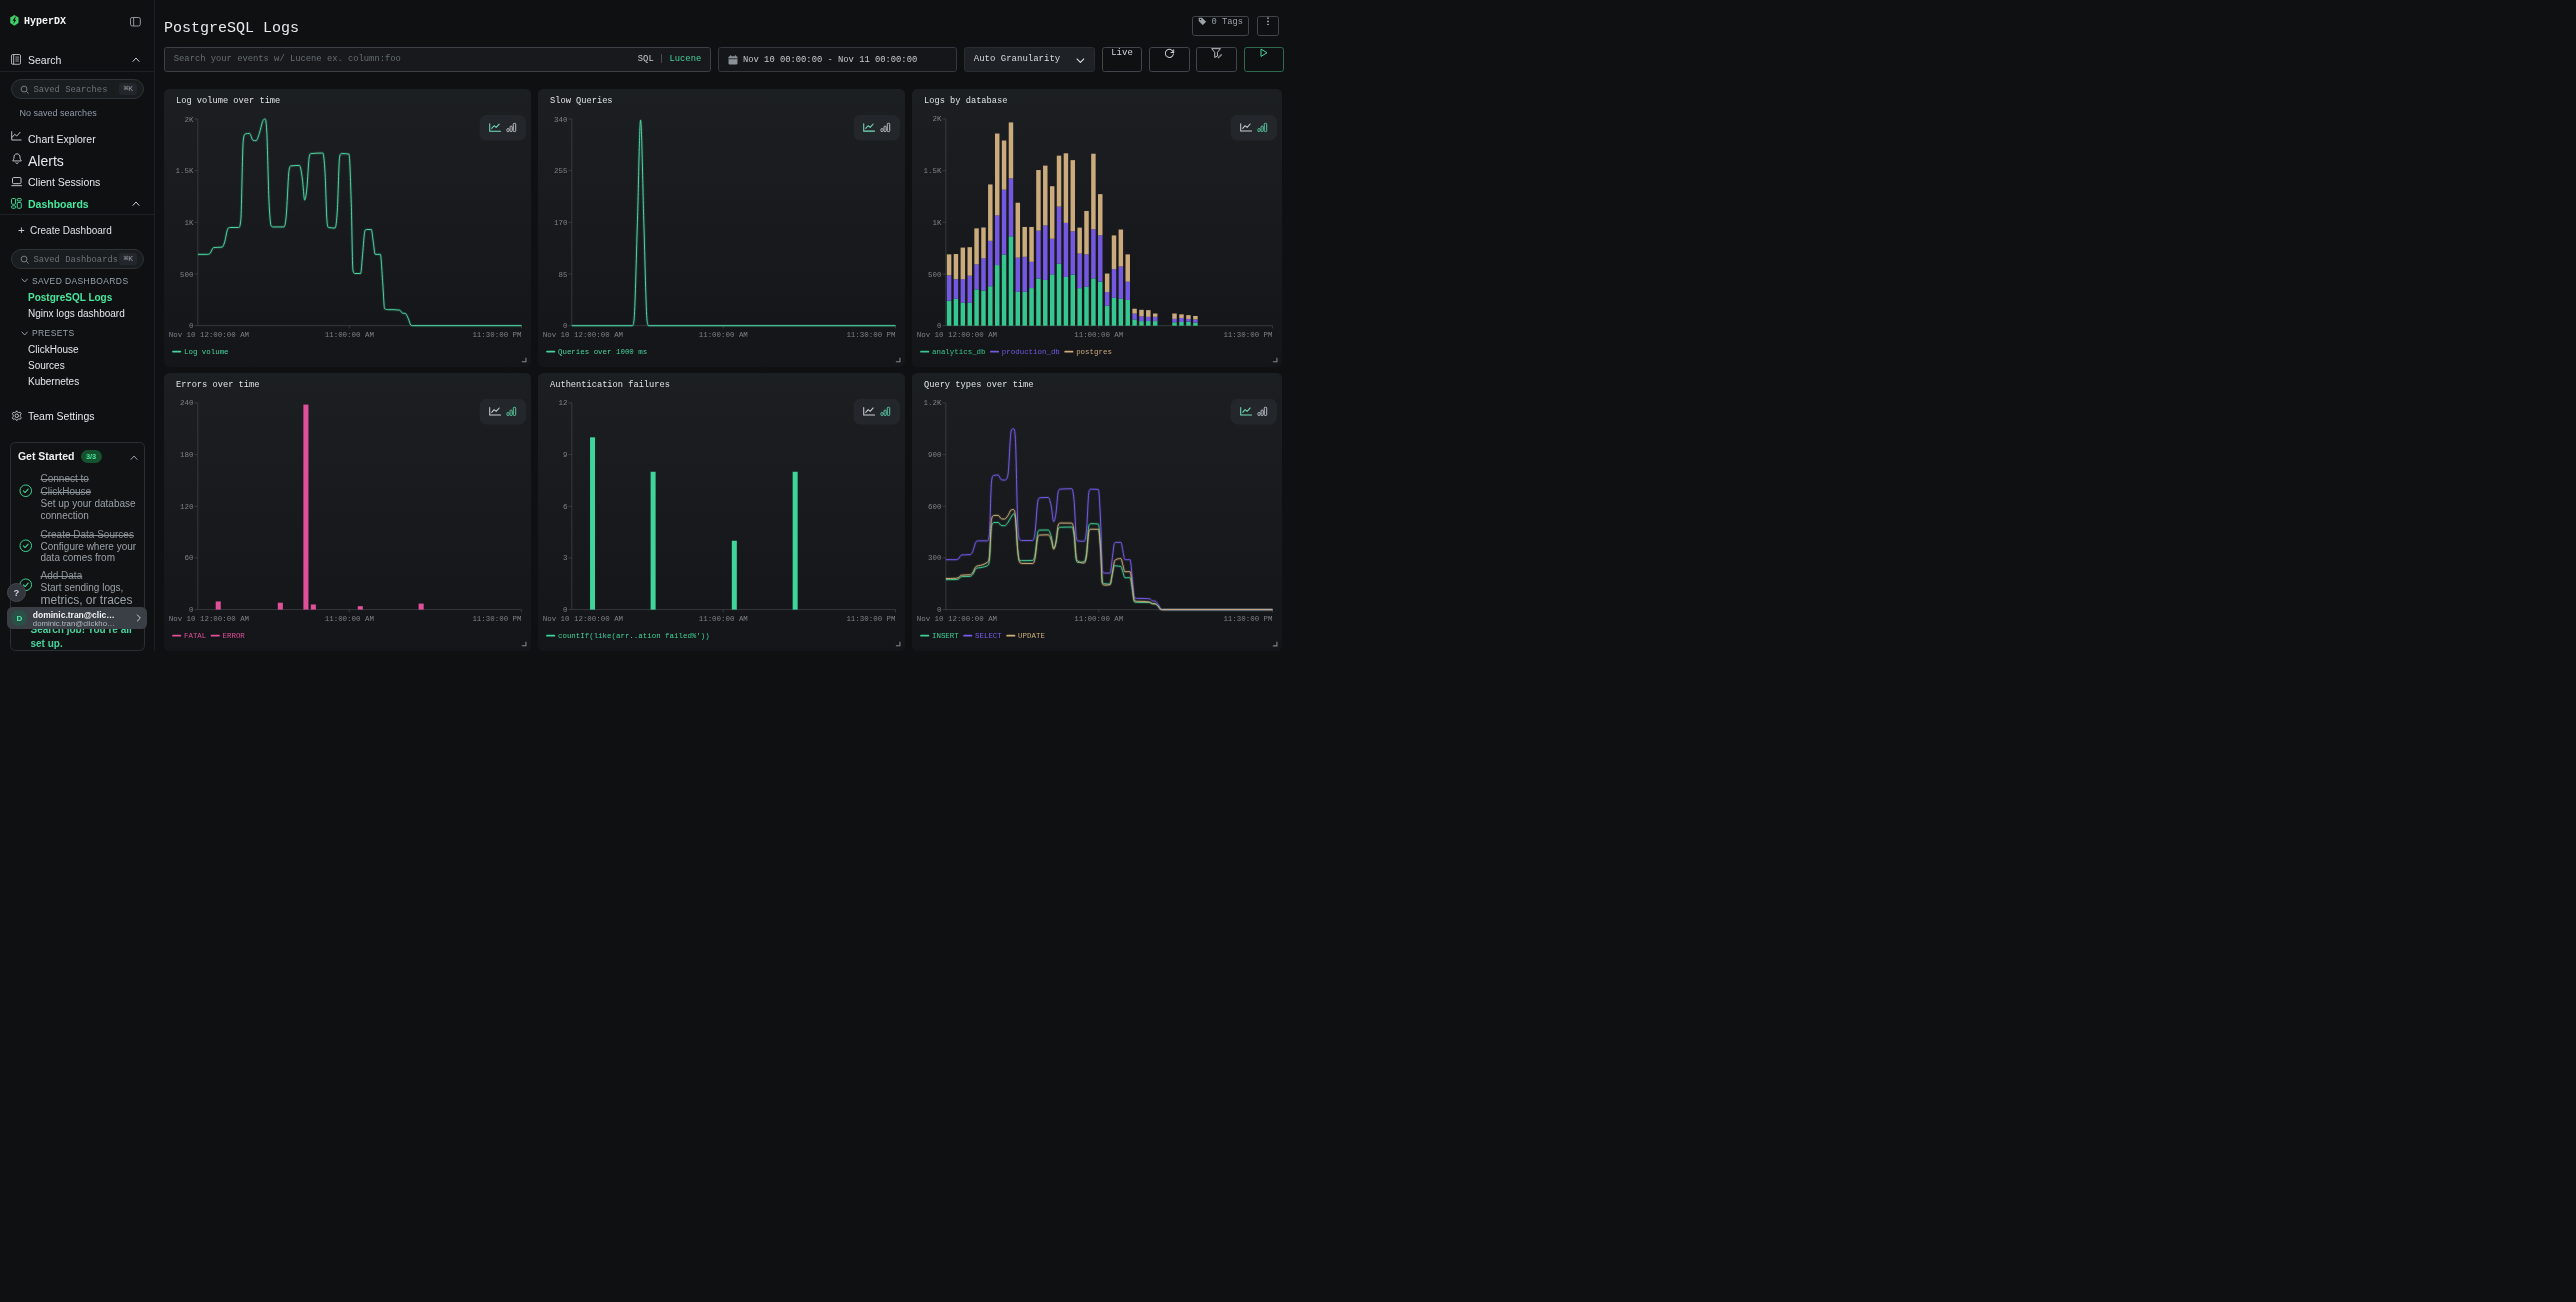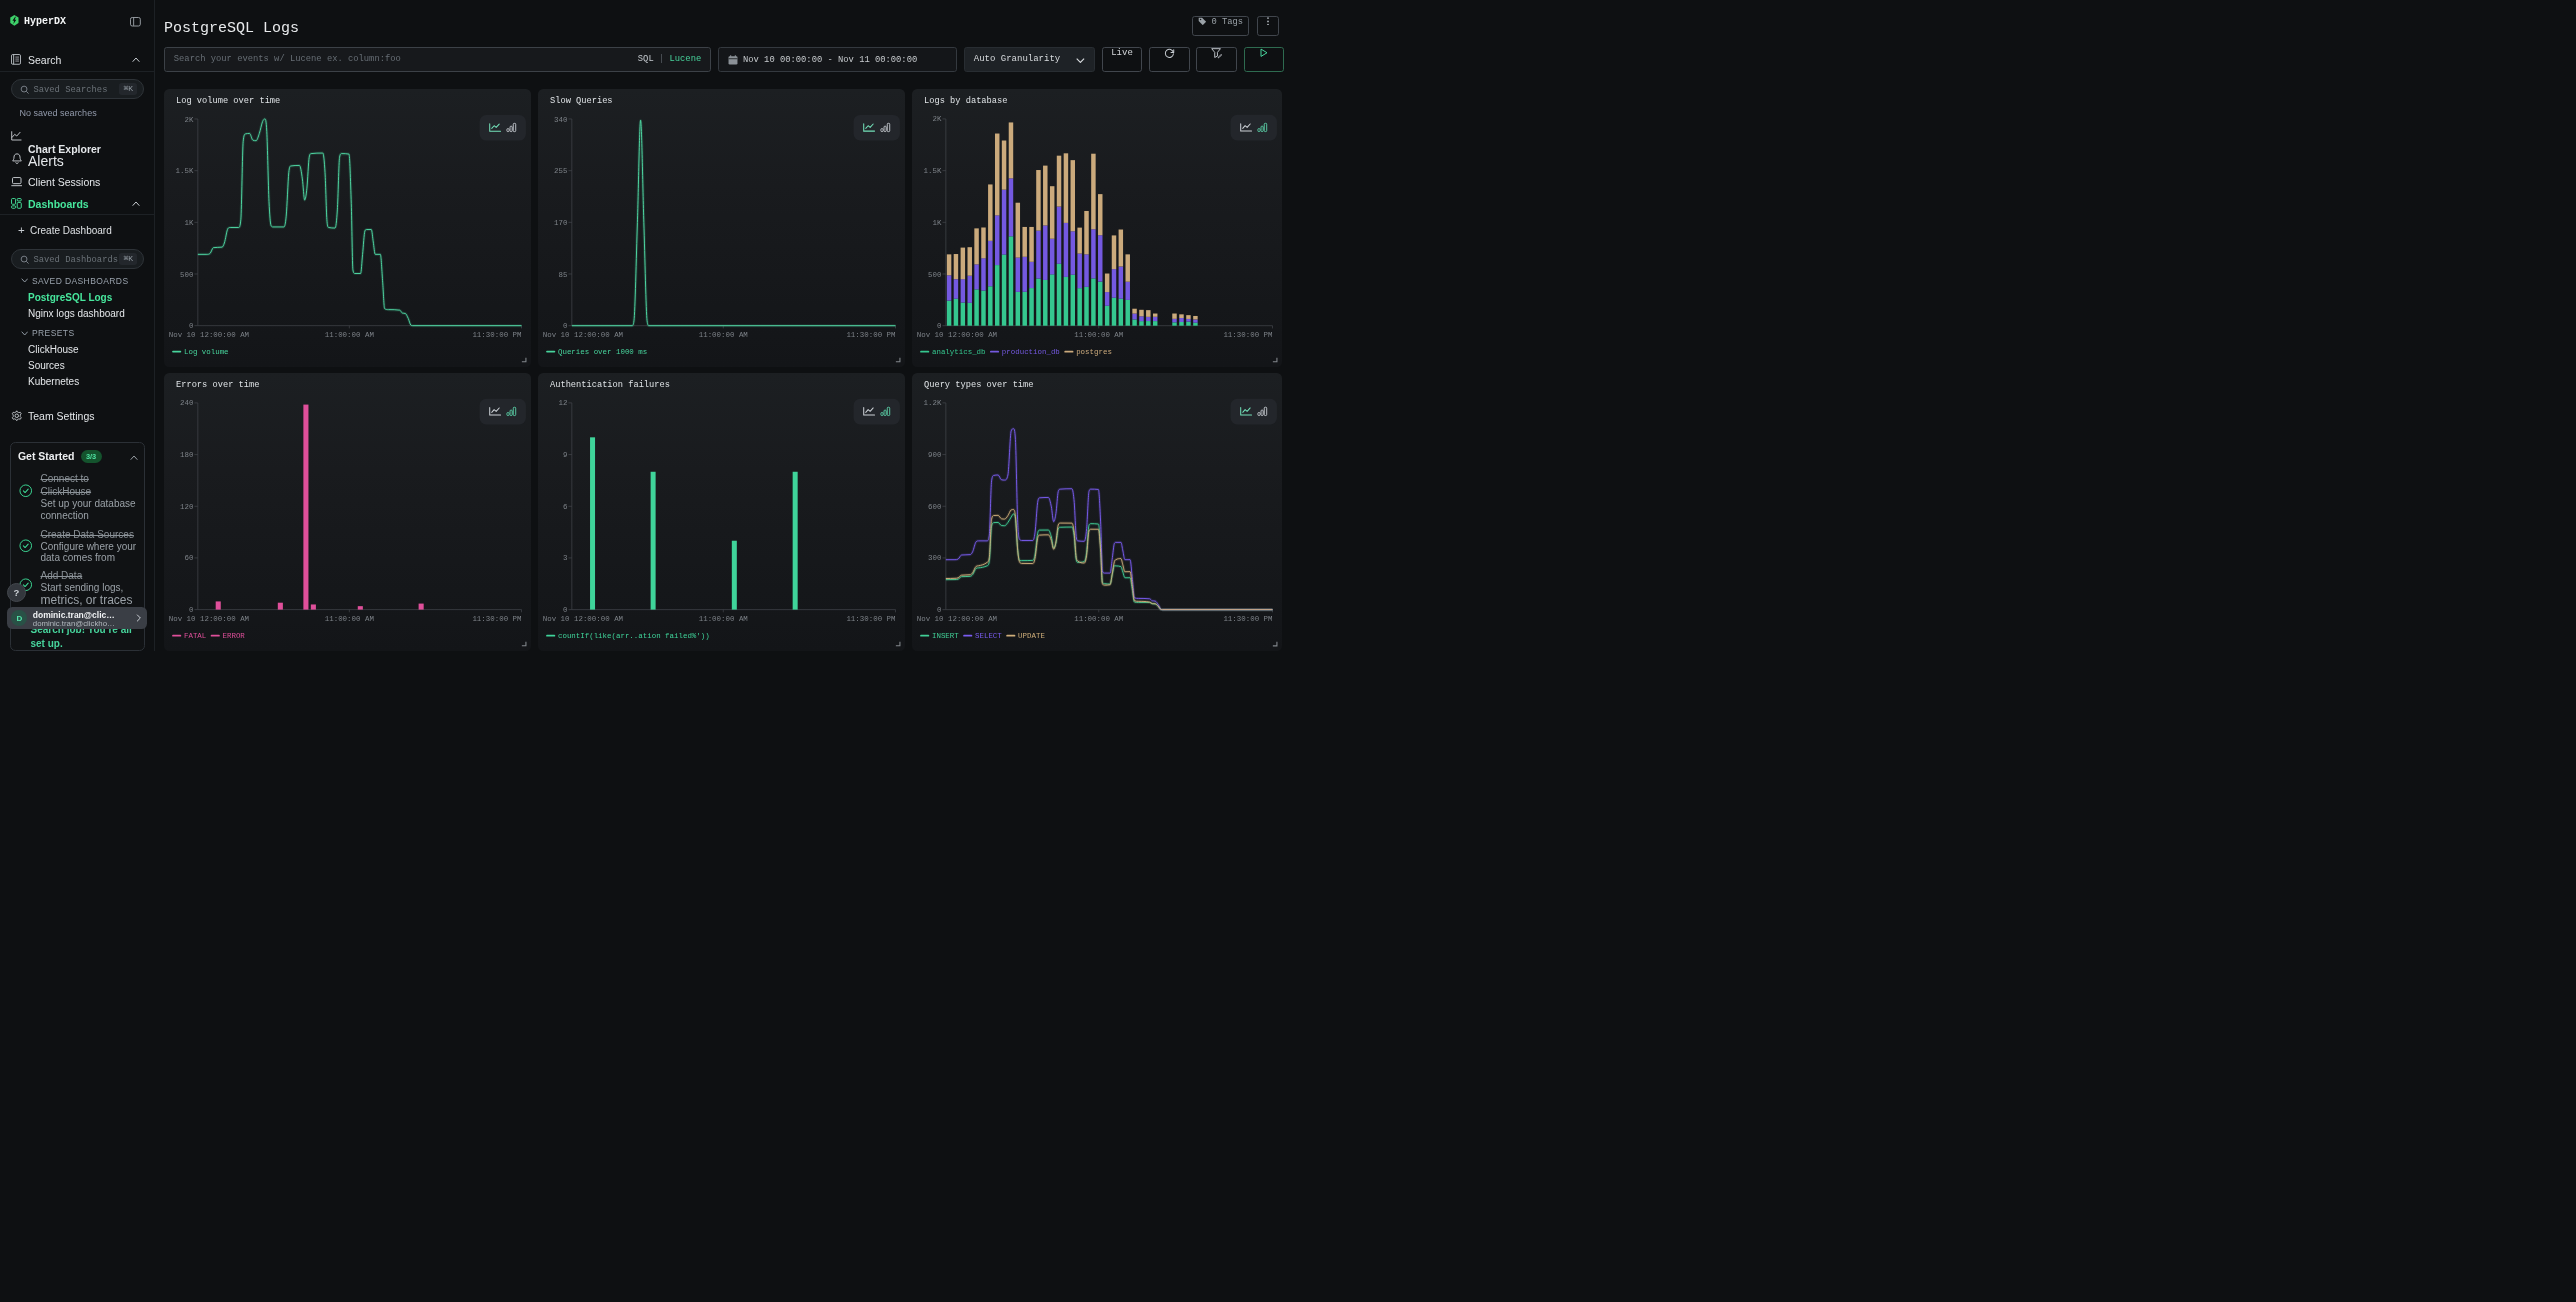--- a/index.html
+++ b/index.html
@@ -37,21 +37,21 @@
         <line x1="9.3" y1="9.3" x2="12.6" y2="12.6" stroke="#7b828a" stroke-width="1.4"></line>
       </svg>
       <div class="abs mono" style="left:22px;top:4.7px;font-size:8.8px;color:#6b7278">Saved Searches</div>
       <div class="abs mono" style="right:5.4px;top:3px;background:#23272c;border-radius:2.7px;padding:1.4px 4px;font-size:8px;color:#8d959c">⌘K</div>
     </div>
     <div class="abs" style="left:19.6px;top:108px;font-size:9px;color:#929aab">No saved searches</div>
     <svg class="abs" style="left:10.8px;top:131px" width="10.8" height="10" viewBox="0 0 16 15">
 <path d="M1,1 V13.5 H15" fill="none" stroke="#c9ced3" stroke-width="1.4" stroke-linecap="round"></path>
 <path d="M1.5,9.5 L5.5,5 L8.5,7.5 L13.5,2" fill="none" stroke="#c9ced3" stroke-width="1.4" stroke-linecap="round" stroke-linejoin="round"></path>
     </svg>
-    <div class="sideitem" style="top:143px;color:#e4e7ea;font-weight:bold;font-size:10.5px">Chart Explorer</div>
+    <div class="sideitem" style="top:133px;color:#e4e7ea;font-weight:normal;font-size:10.5px">Chart Explorer</div>
     <svg class="abs" style="left:11.5px;top:153px" width="10" height="11.5" viewBox="0 0 15 17">
 <path d="M7.5 1.2 C4.6 1.2 3 3.4 3 6 C3 9.4 1.6 10.8 1 11.8 H14 C13.4 10.8 12 9.4 12 6 C12 3.4 10.4 1.2 7.5 1.2 Z" fill="none" stroke="#c9ced3" stroke-width="1.4" stroke-linejoin="round"></path>
 <path d="M5.8 14.3 C6.1 15.3 6.7 15.8 7.5 15.8 C8.3 15.8 8.9 15.3 9.2 14.3" fill="none" stroke="#c9ced3" stroke-width="1.4" stroke-linecap="round"></path>
     </svg>
     <div class="sideitem" style="top:153px;color:#e4e7ea;font-weight:normal;font-size:14px">Alerts</div>
     <svg class="abs" style="left:10.8px;top:177px" width="11.5" height="9.5" viewBox="0 0 17 14">
 <rect x="2.2" y="0.8" width="12.6" height="9" rx="1.6" fill="none" stroke="#c9ced3" stroke-width="1.4"></rect>
 <line x1="0.5" y1="12.8" x2="16.5" y2="12.8" stroke="#c9ced3" stroke-width="1.4"></line>
     </svg>
     <div class="sideitem" style="top:176px;color:#e4e7ea;font-weight:normal;font-size:10.5px">Client Sessions</div>

